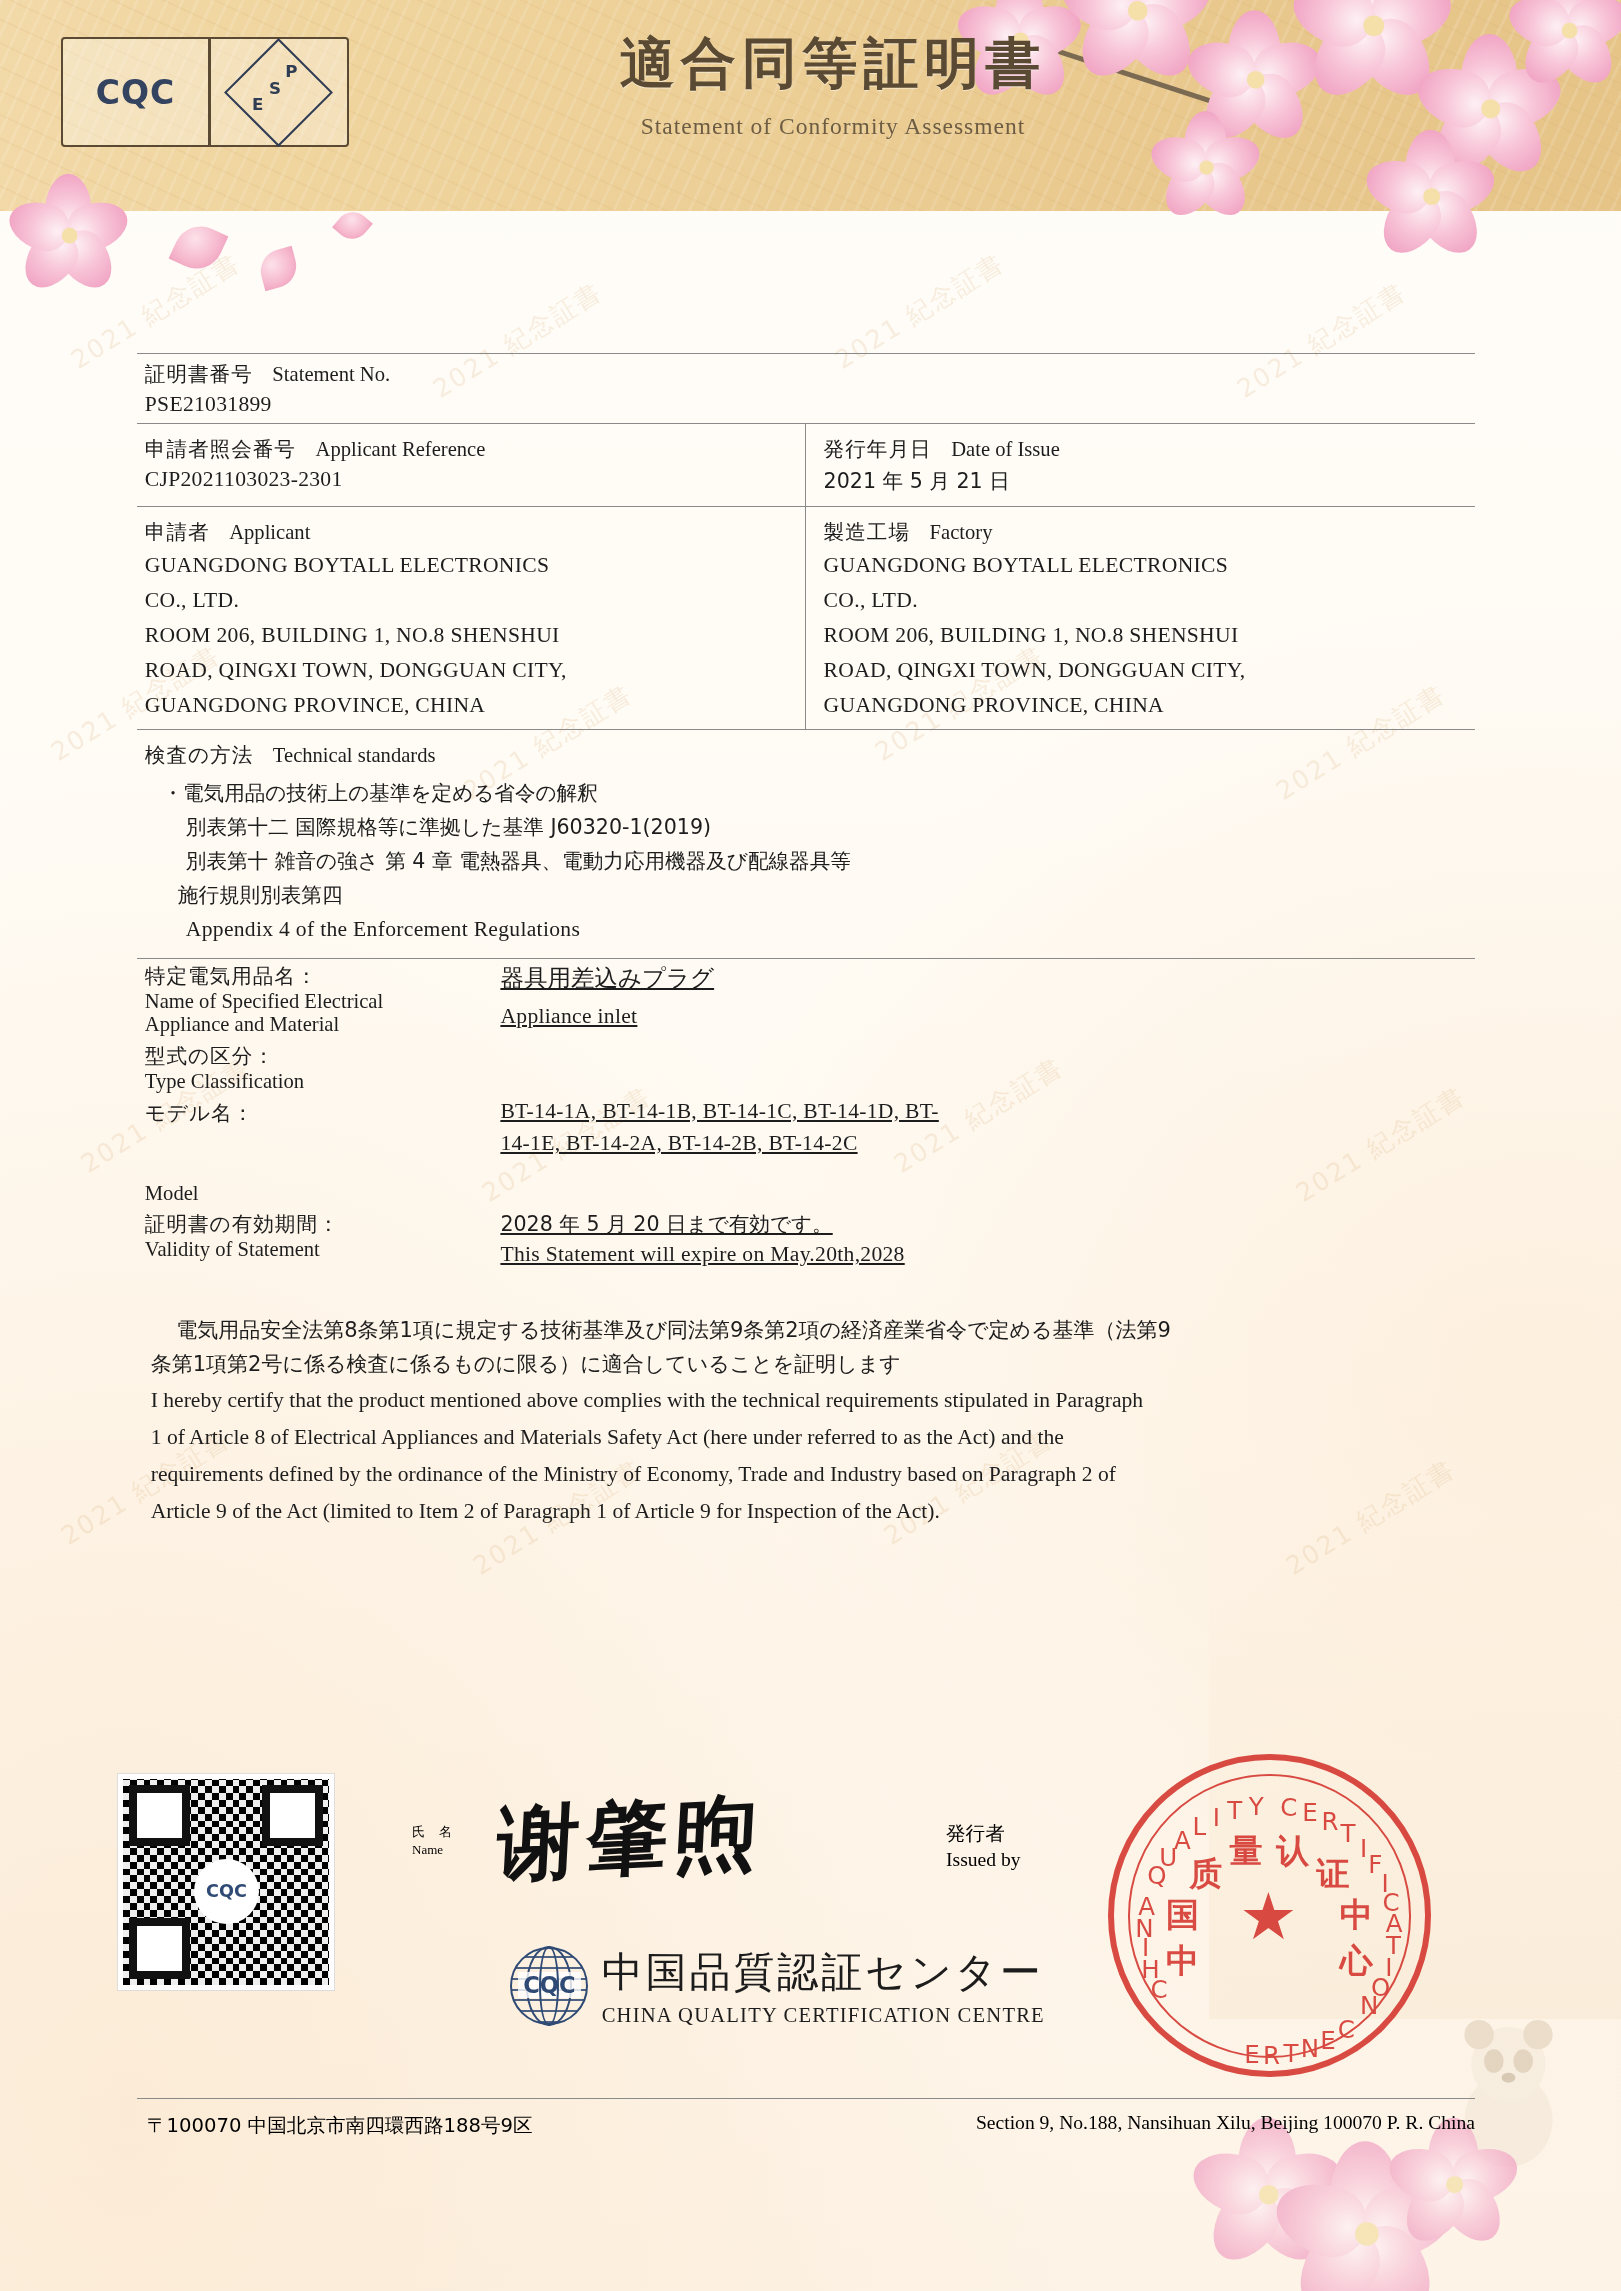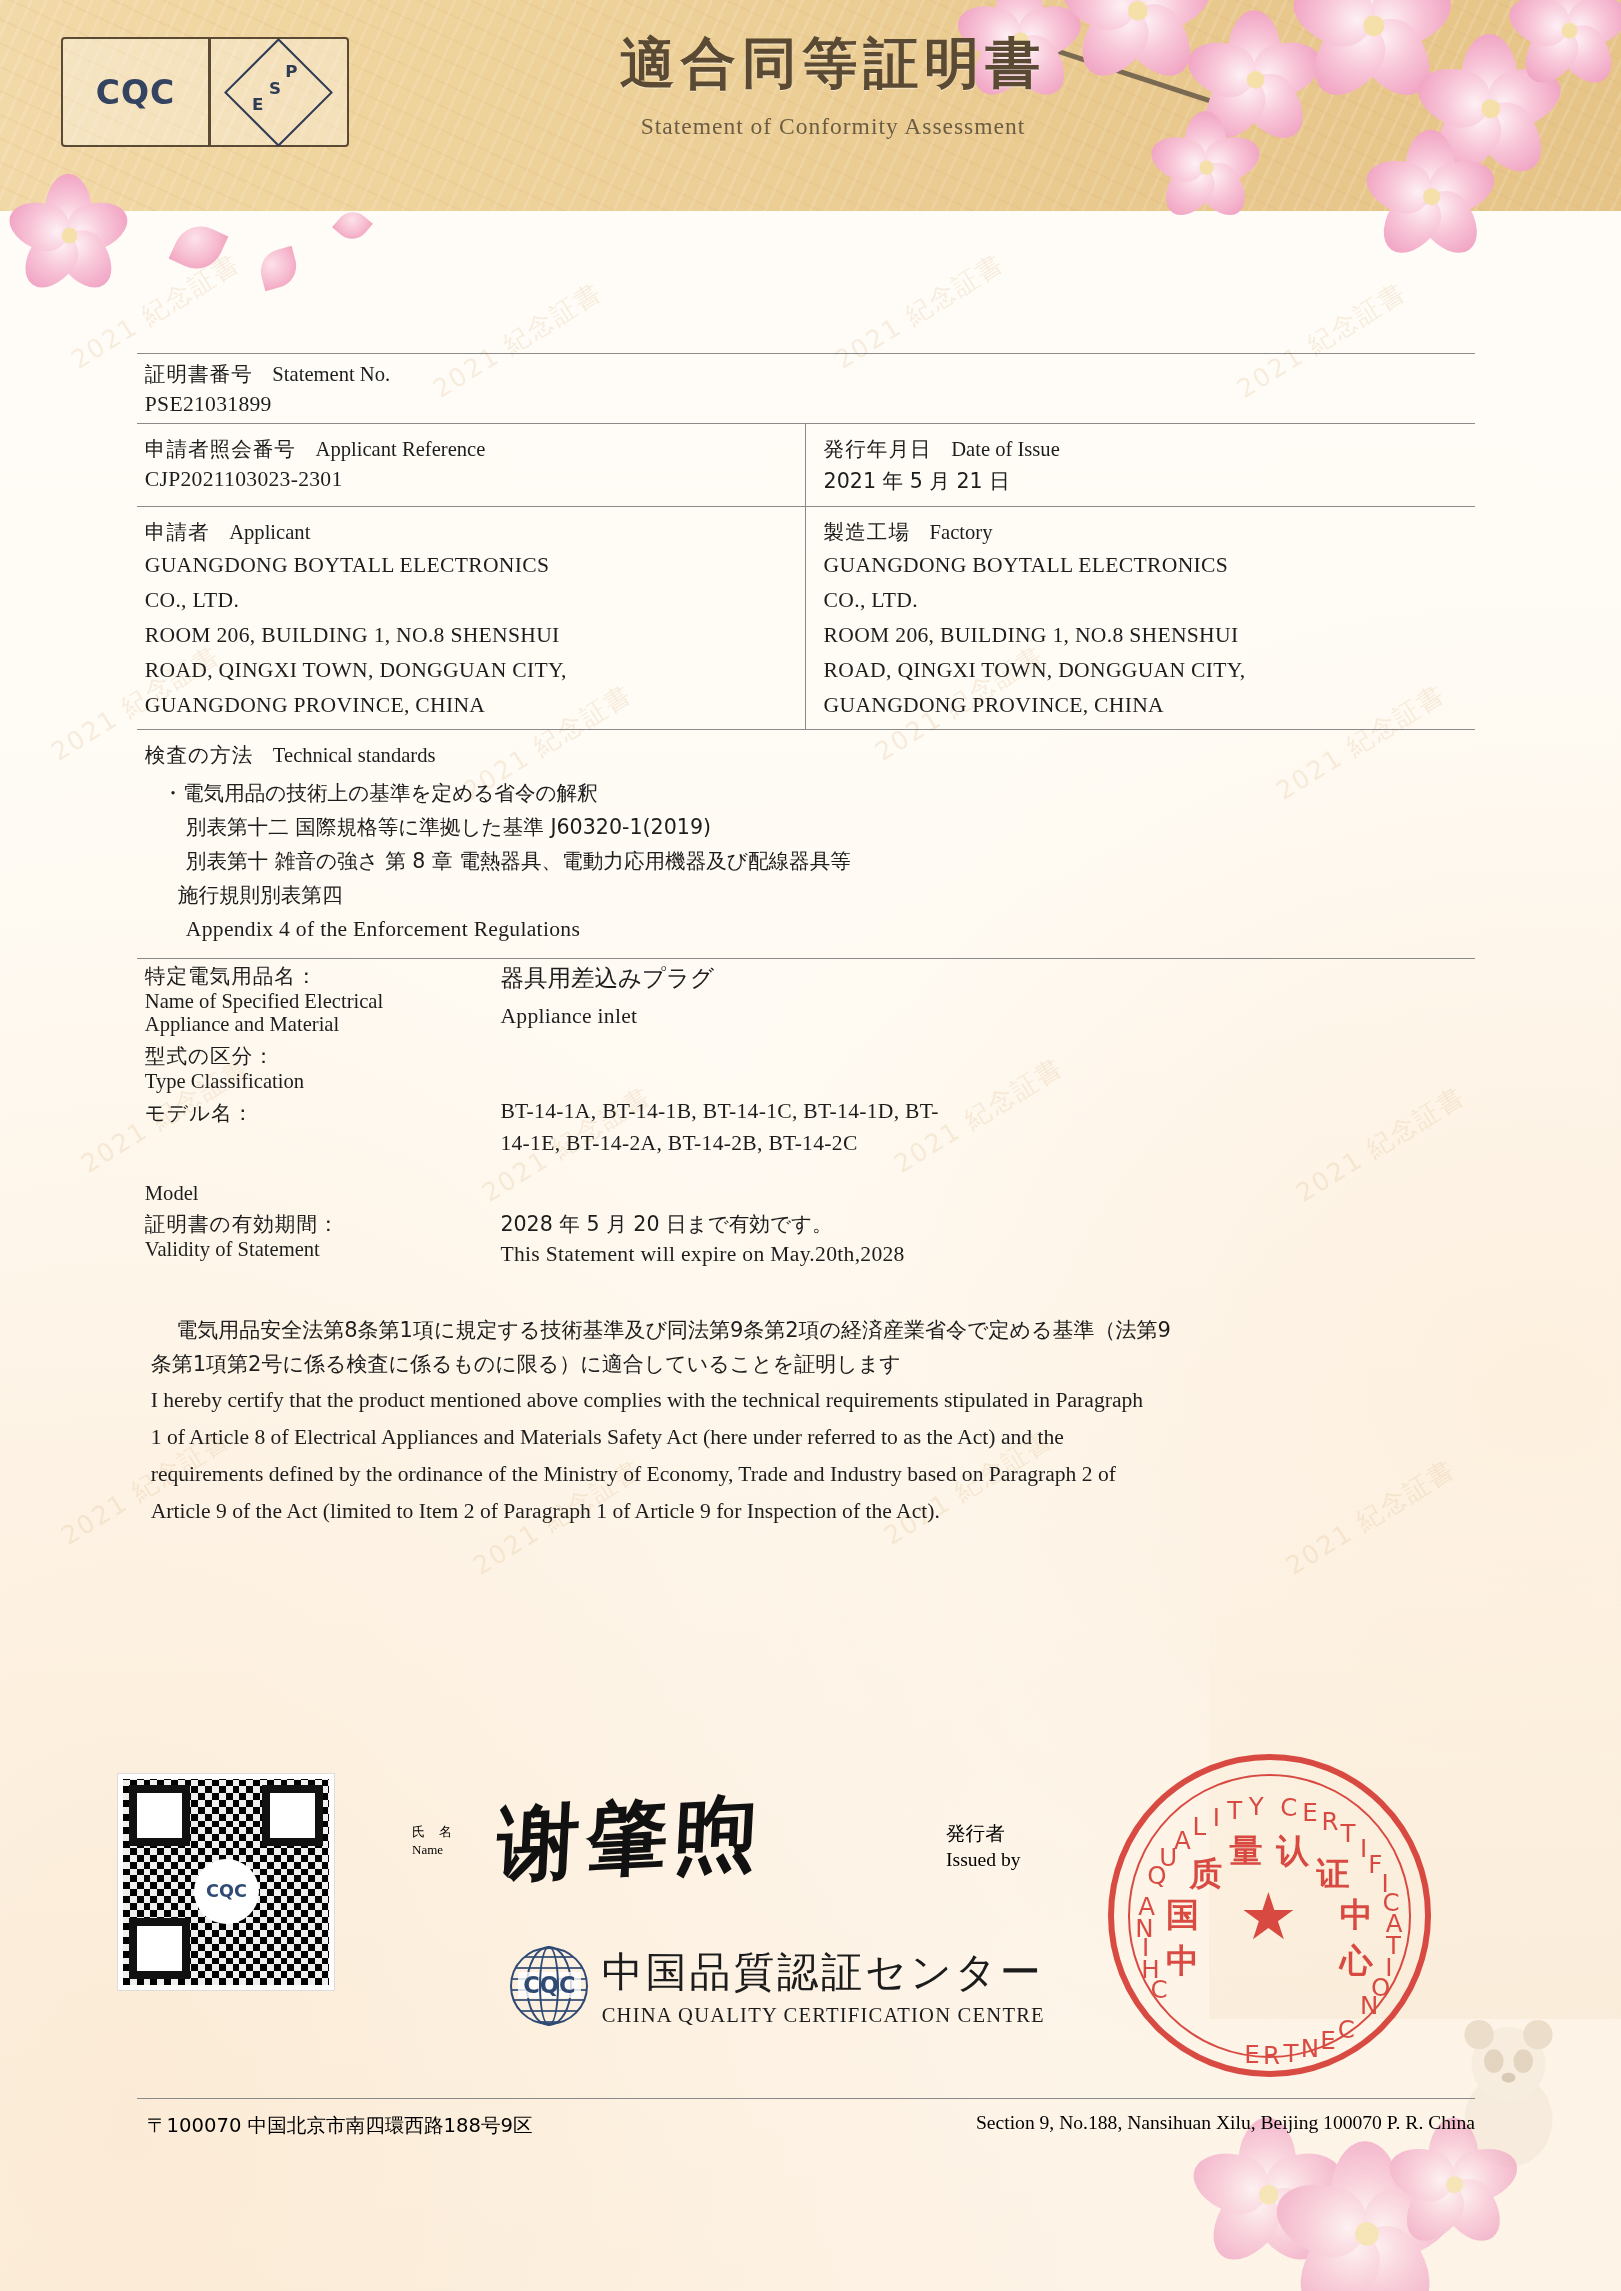--- a/index.html
+++ b/index.html
@@ -241,21 +241,21 @@
   .tech-ind1 { padding-left: 17.6px; }
   .tech-ind2 { padding-left: 41px; }
   .tech-ind3 { padding-left: 33px; }
 
   
   .spec-row {
     display: flex;
     padding: 2.9px 0 2.9px 7.8px;
   }
   .spec-l { width: 338px; }
-  .spec-r { flex: 1; padding-left: 17.6px; }
+  .spec-r { flex: 1; padding-left: 17.6px; text-decoration: underline; }
   .spec-block { padding-bottom: 5.9px; }
 
   
   .certify {
     margin-top: 37px;
     padding: 0 9.8px 0 13.7px;
     line-height: 1.62;
   }
   .certify .jp {
     font-family: "DejaVu Sans", serif;
@@ -666,21 +666,21 @@
     </div>
 
     <div class="hr"></div>
     <div class="tech-block">
       <div class="label-line" style="padding:0 0 3.9px 0;">
         <span class="lbl-jp">検査の方法</span>
         <span class="lbl-en">Technical standards</span>
       </div>
       <div class="val-jp tech-ind1">・電気用品の技術上の基準を定める省令の解釈</div>
       <div class="val-jp tech-ind2">別表第十二  国際規格等に準拠した基準  J60320-1(2019)</div>
-      <div class="val-jp tech-ind2">別表第十  雑音の強さ 第 8 章  電熱器具、電動力応用機器及び配線器具等</div>
+      <div class="val-jp tech-ind2">別表第十  雑音の強さ 第 4 章  電熱器具、電動力応用機器及び配線器具等</div>
       <div class="val-jp tech-ind3">施行規則別表第四</div>
       <div class="val tech-ind2">Appendix 4 of the Enforcement Regulations</div>
     </div>
 
     <div class="hr"></div>
     <div class="spec-block">
       <div class="spec-row">
         <div class="spec-l">
           <div class="lbl-jp">特定電気用品名：</div>
           <div class="lbl-en">Name of Specified Electrical</div>

